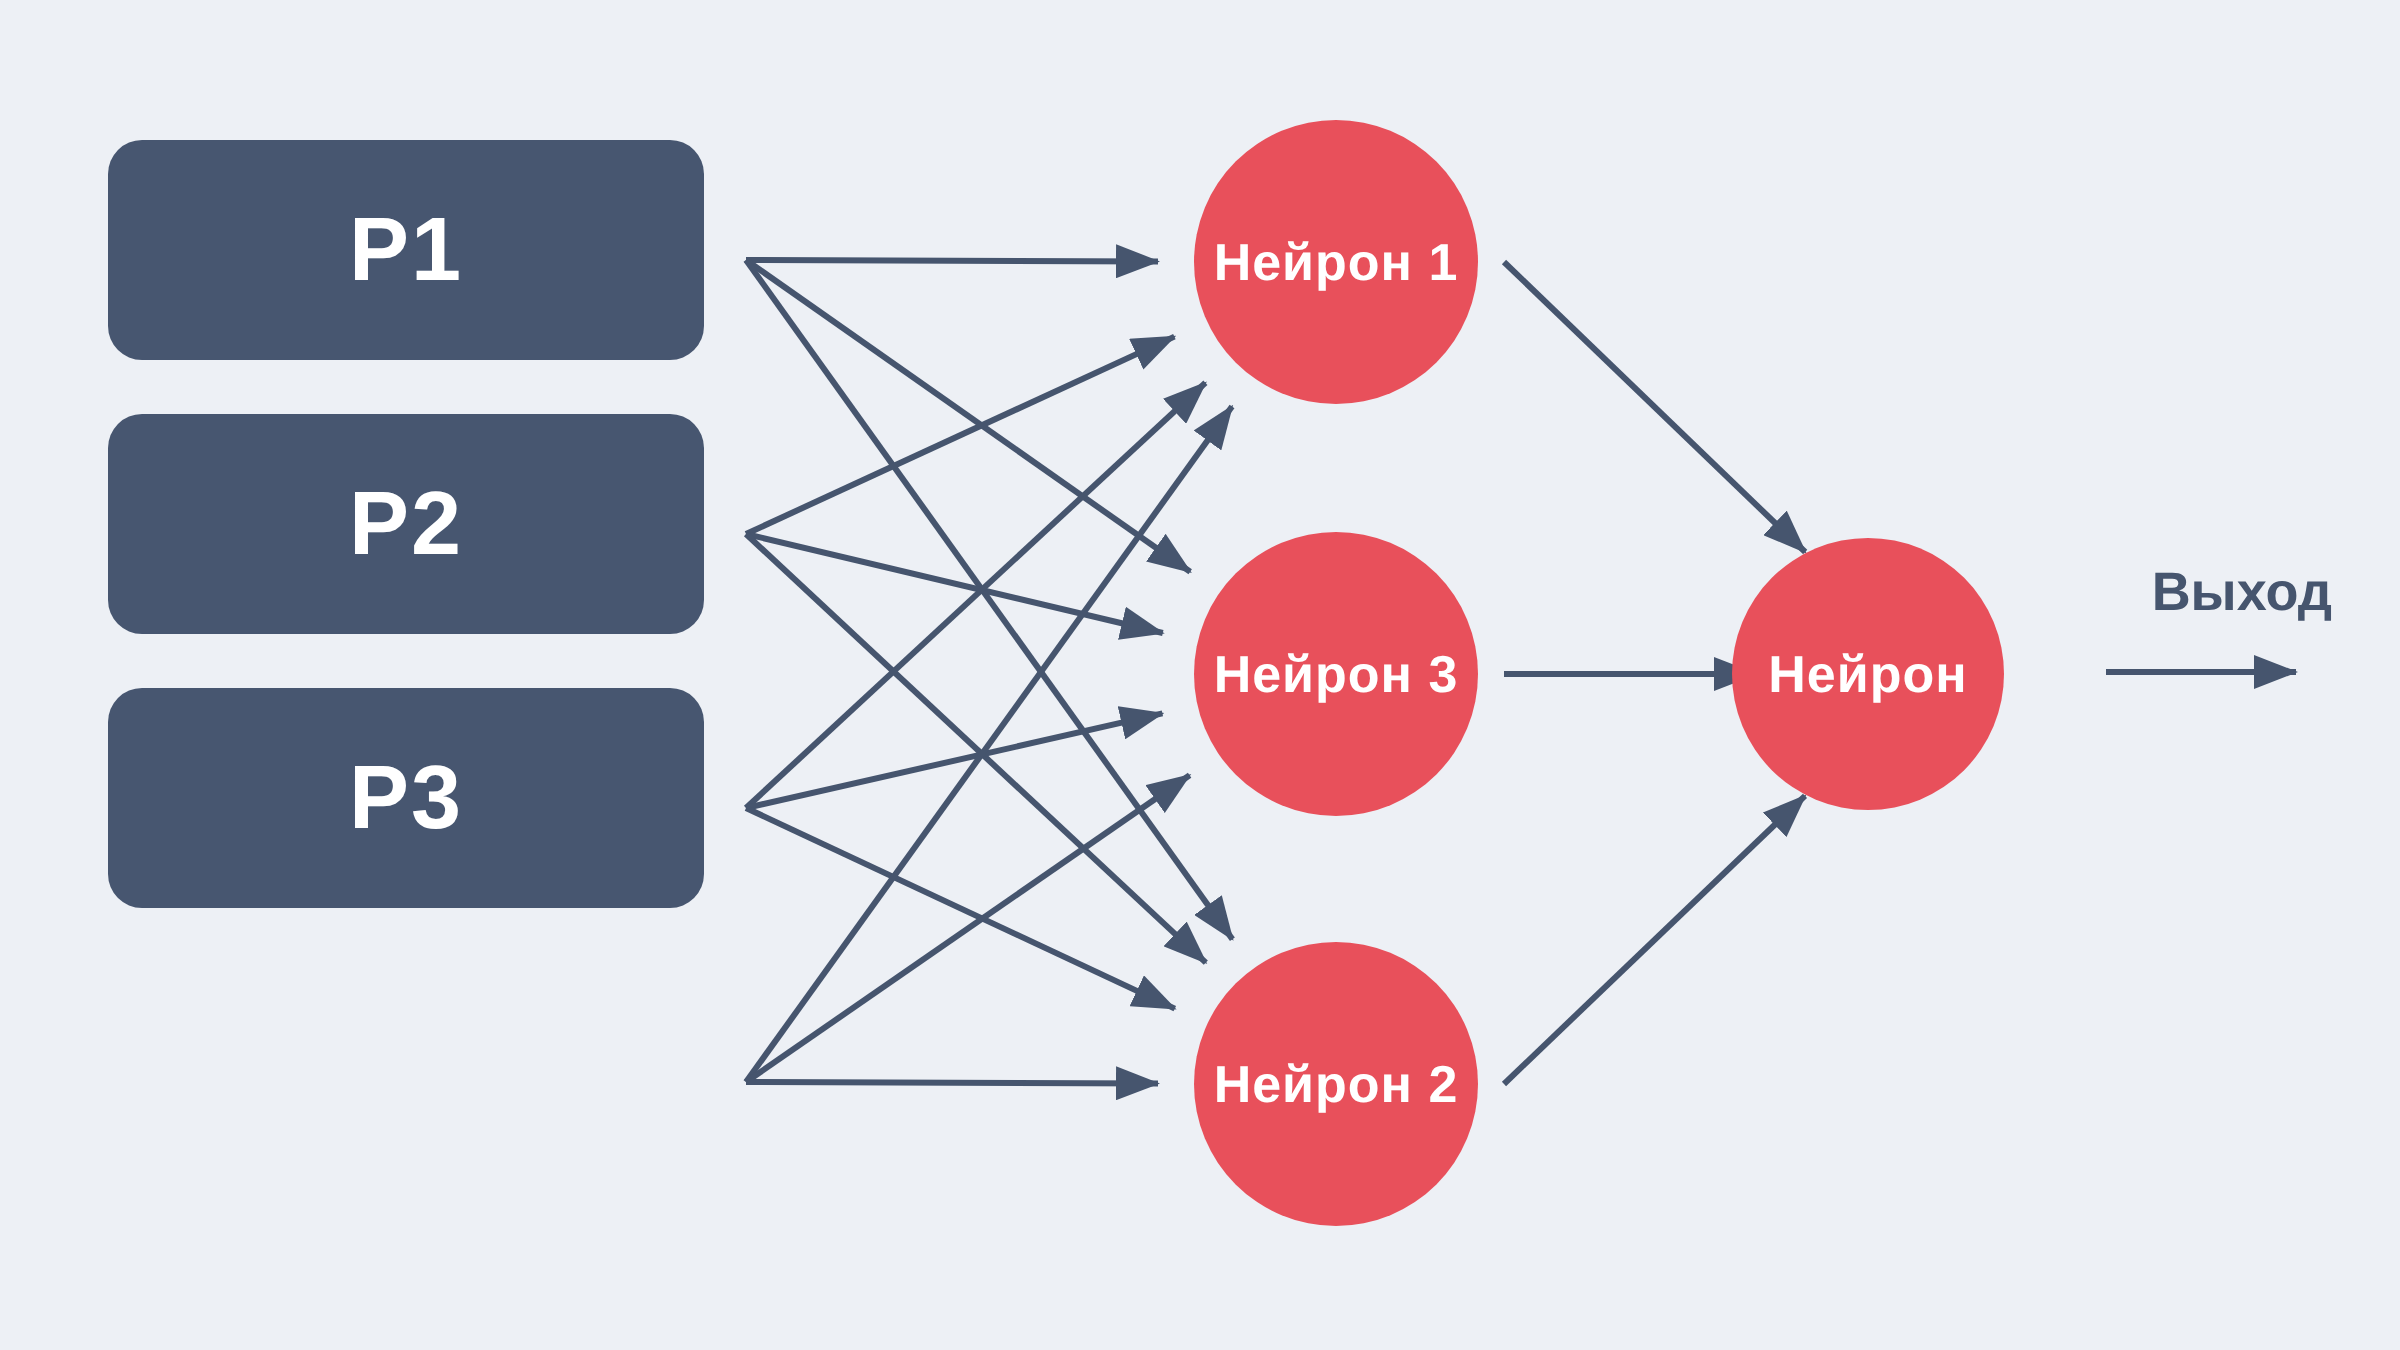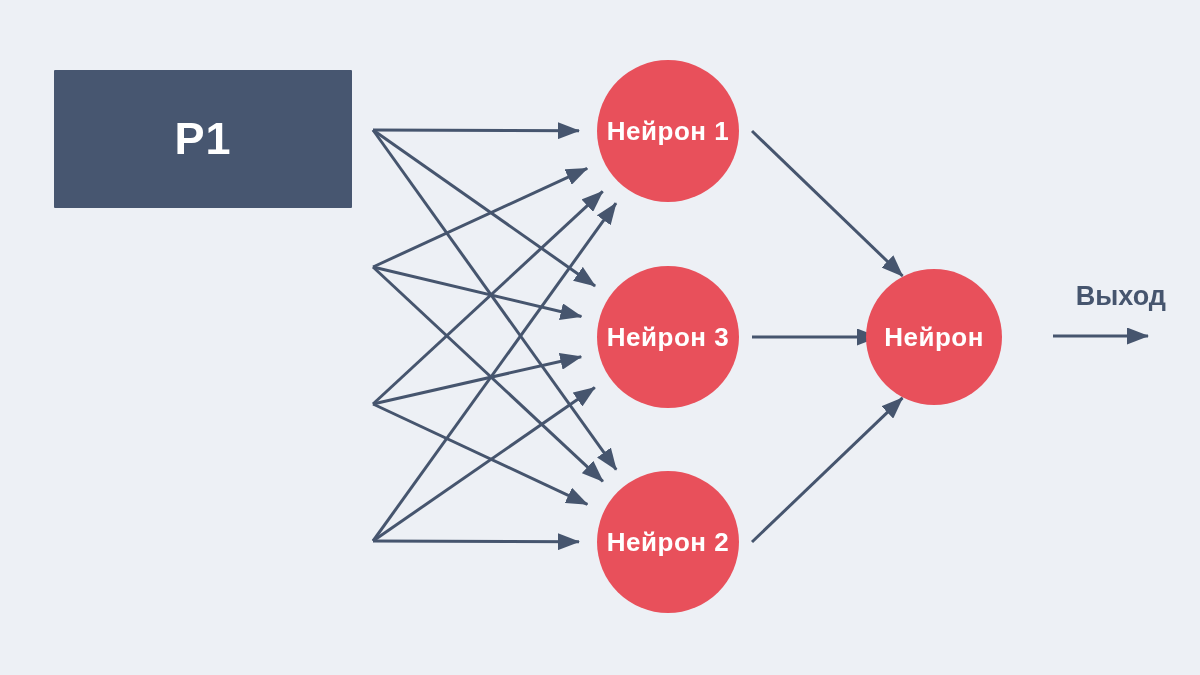--- a/index.html
+++ b/index.html
@@ -25,23 +25,23 @@
   }
   .arrows {
     position: absolute;
     left: 0;
     top: 0;
   }
   .input-box {
     position: absolute;
     left: 54px;
     width: 298px;
-    height: 138px;
+    height: 110px;
     background: var(--box);
-    border-radius: 1px;
+    border-radius: 17px;
     display: flex;
     align-items: center;
     justify-content: center;
   }
   .input-box span {
     color: var(--node-text);
     font-size: 45px;
     font-weight: 700;
     letter-spacing: 1px;
   }
@@ -106,20 +106,26 @@
         <line x1="752.0" y1="131.0" x2="902.6" y2="276.0" stroke="#46556E" stroke-width="3" marker-end="url(#arrowhead)"></line>
         <line x1="752.0" y1="337.0" x2="878.0" y2="337.0" stroke="#46556E" stroke-width="3" marker-end="url(#arrowhead)"></line>
         <line x1="752.0" y1="542.0" x2="902.5" y2="397.9" stroke="#46556E" stroke-width="3" marker-end="url(#arrowhead)"></line>
         <line x1="1053.0" y1="336.0" x2="1148.0" y2="336.0" stroke="#46556E" stroke-width="3" marker-end="url(#arrowhead)"></line>
       </g>
   </svg>
 
   <div class="input-box" style="top:70px">
     <span>P1</span>
   </div>
+  <div class="input-box" style="top:207px">
+    <span>P2</span>
+  </div>
+  <div class="input-box" style="top:344px">
+    <span>P3</span>
+  </div>
 
   <div class="neuron neuron-hidden" style="left:597px;top:60px">
     <span>Нейрон 1</span>
   </div>
   <div class="neuron neuron-hidden" style="left:597px;top:266px">
     <span>Нейрон 3</span>
   </div>
   <div class="neuron neuron-hidden" style="left:597px;top:471px">
     <span>Нейрон 2</span>
   </div>

